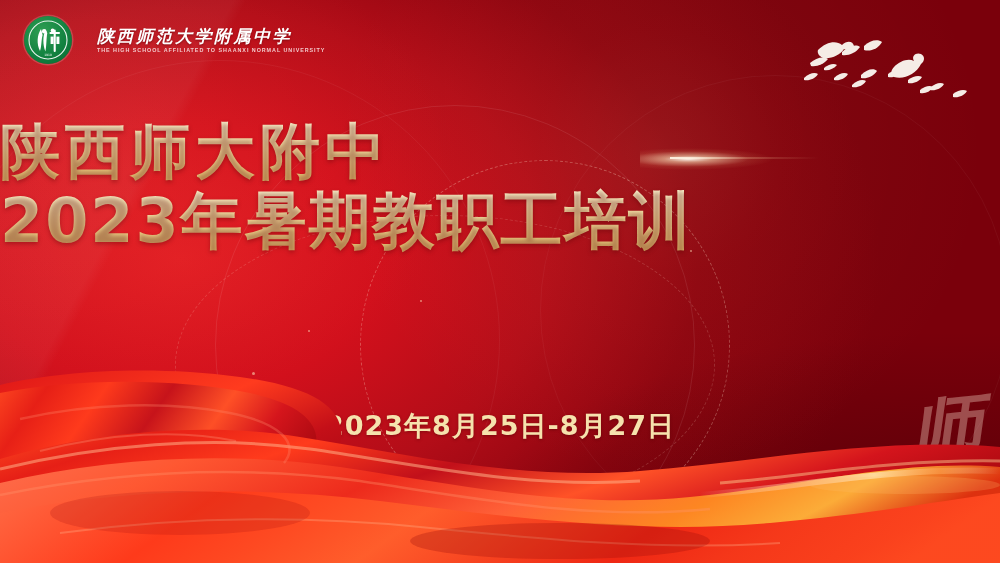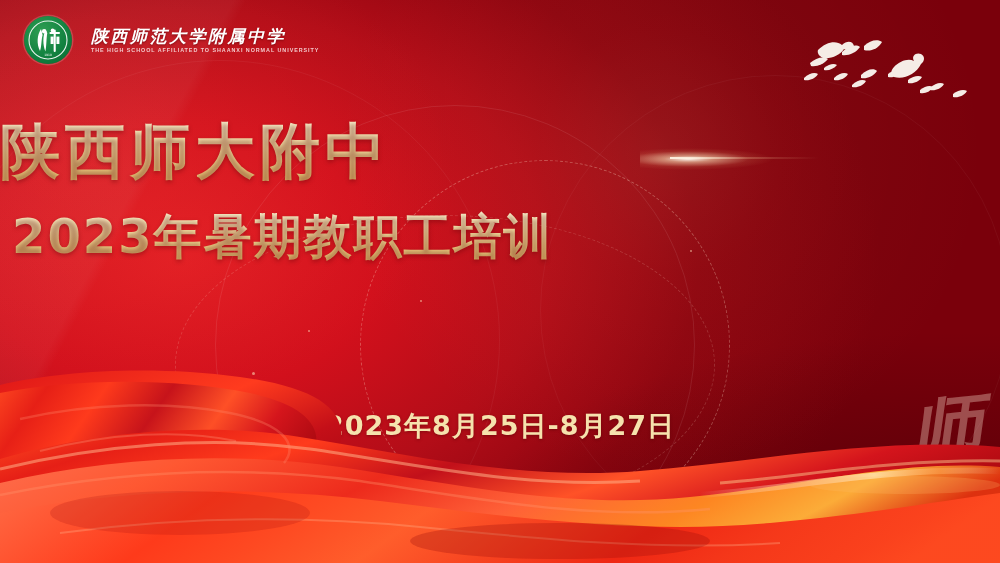--- a/index.html
+++ b/index.html
@@ -65,21 +65,21 @@
     background:linear-gradient(90deg, rgba(255,250,235,.9), rgba(255,220,170,.25), rgba(0,0,0,0));
   }
   .sparkle{
     position:absolute;width:2px;height:2px;border-radius:50%;
     background:rgba(255,230,190,.55);pointer-events:none;
   }
 
   
   .header{
     position:absolute;left:24px;top:16px;
-    display:flex;align-items:center;gap:19px;
+    display:flex;align-items:center;gap:25px;
   }
   .logo-mark{
     width:48px;height:48px;border-radius:50%;
     background:radial-gradient(circle at 38% 32%, #2e9e53 0%, #128240 55%, #0a6631 100%);
     box-shadow:0 0 0 1.5px rgba(255,255,255,.18);
     position:relative;flex:0 0 auto;
     display:flex;align-items:center;justify-content:center;
   }
   .logo-mark svg{display:block;}
   .school-name{display:flex;flex-direction:column;gap:2px;}
@@ -109,21 +109,21 @@
     font-weight:900;
     color:#f7e3a8;
     background:linear-gradient(180deg,#fdf3cf 0%,#f6dfa0 42%,#eccc83 70%,#e3bd6c 100%);
     -webkit-background-clip:text;background-clip:text;
     -webkit-text-fill-color:transparent;
     text-shadow:0 2px 4px rgba(80,0,6,.35);
     line-height:1.06;
     white-space:nowrap;
   }
   .title-1{font-size:60px;letter-spacing:5px;}
-  .title-2{font-size:48px;letter-spacing:2px;margin-top:27px;padding-left:12px;}
+  .title-2{font-size:62px;letter-spacing:2px;margin-top:4px;}
 
   .date-line{
     position:absolute;left:0;right:0;top:408px;
     text-align:center;
     font-family:"DejaVu Sans","Liberation Sans",sans-serif;
     font-weight:700;font-size:27px;letter-spacing:1px;
     color:#f6e2ad;
     text-shadow:0 1px 3px rgba(70,0,5,.45);
     white-space:nowrap;
   }

